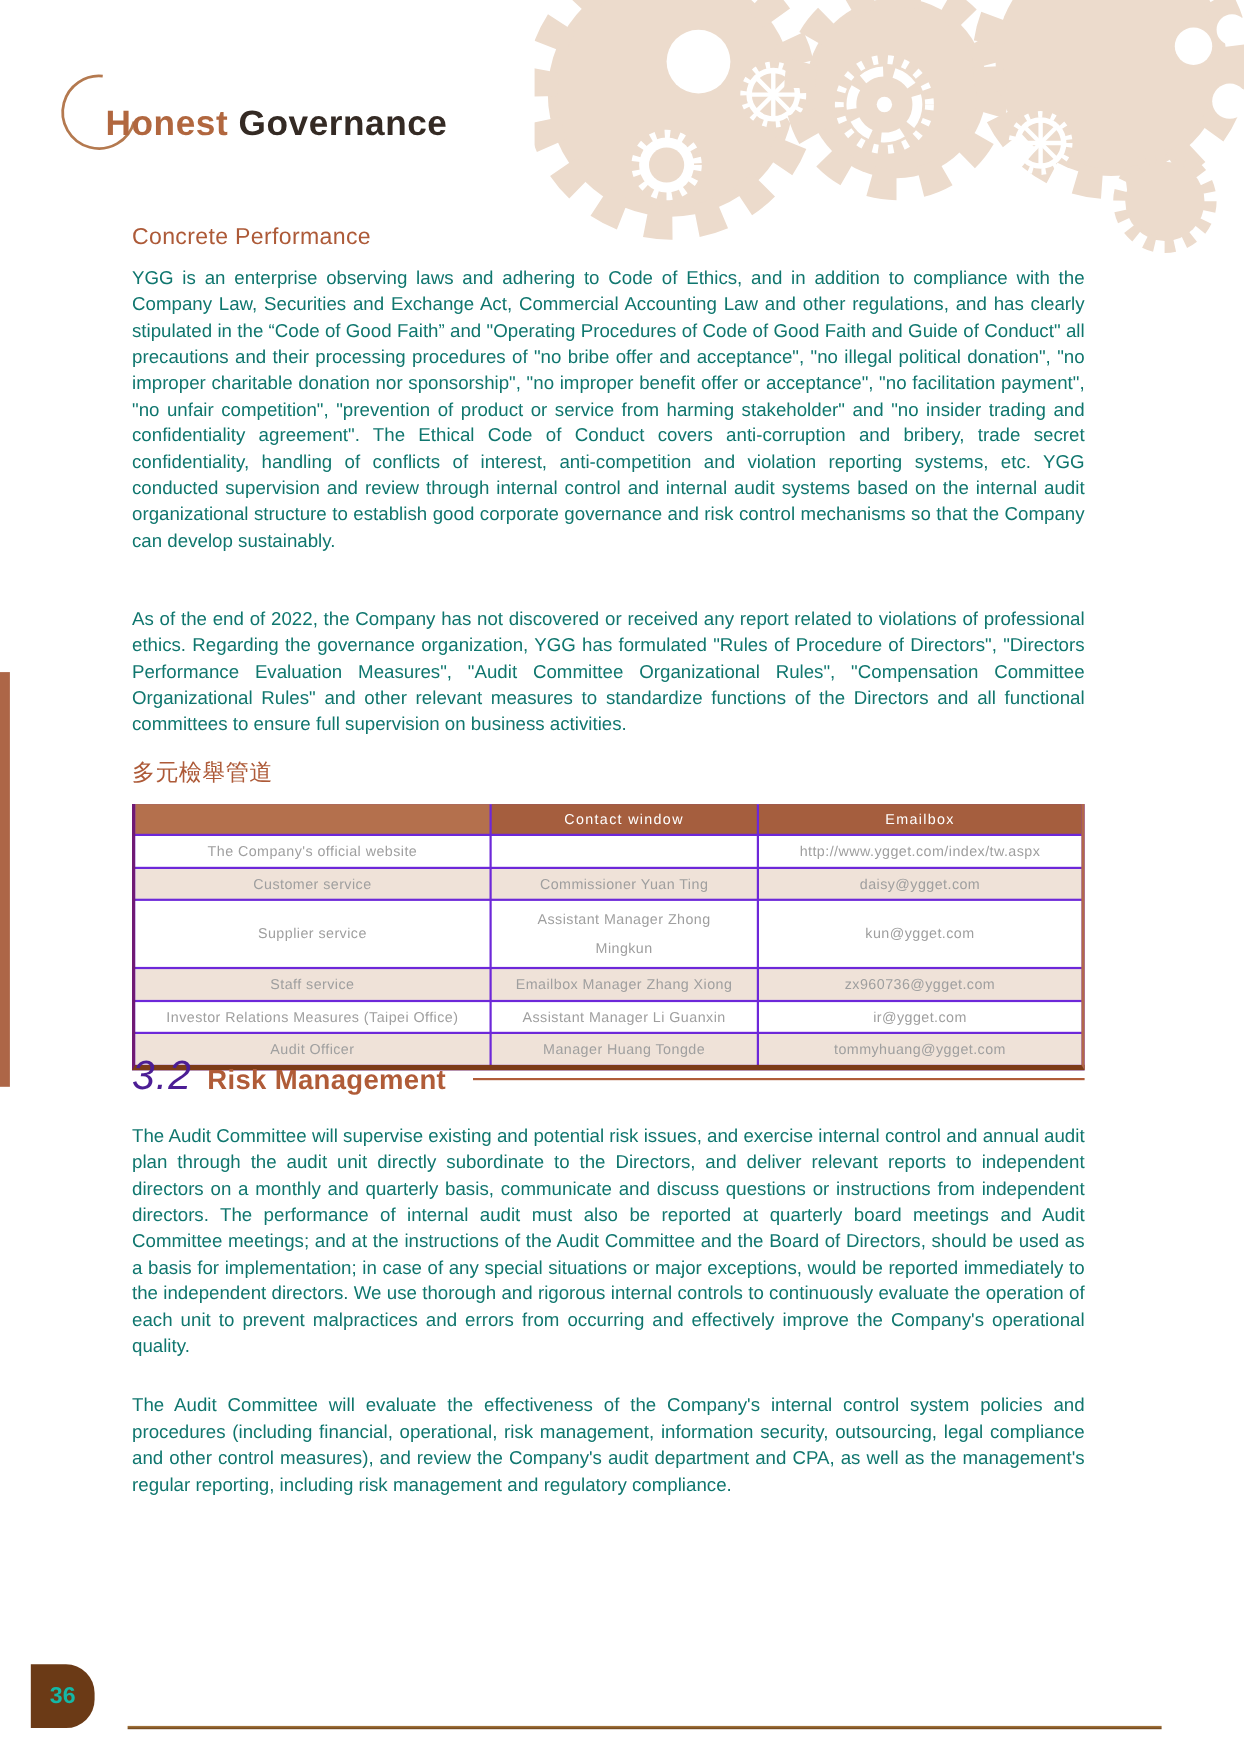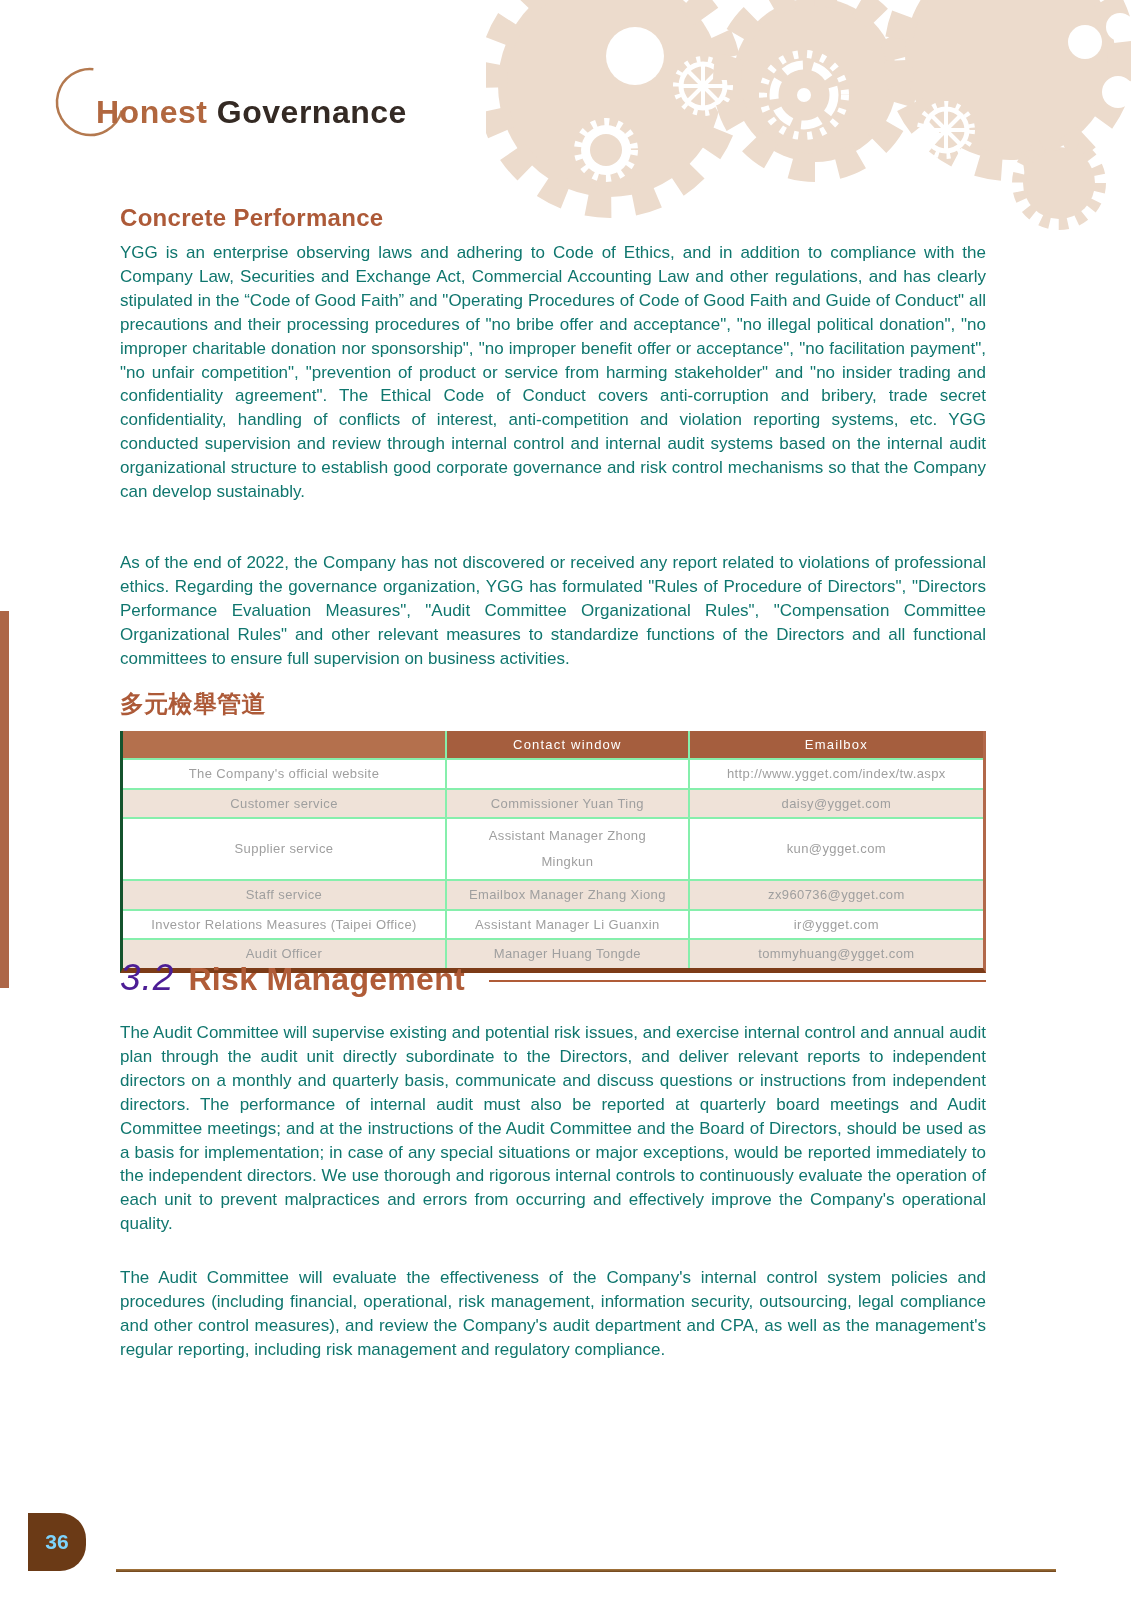--- a/index.html
+++ b/index.html
@@ -19,34 +19,34 @@
     position:absolute; left:96px; top:94px;
     font-size:32px; font-weight:bold; letter-spacing:0.5px;
   }
   .title-accent { color:#b1673f; }
   .title-rest   { color:#342a24; }
 
   
   .content-block { position:absolute; left:120px; width:866px; }
 
   .sec-heading {
-    font-size:24px; font-weight:bold; color:#ad5a38; letter-spacing:0.3px;
+    font-size:21px; font-weight:normal; color:#ad5a38; letter-spacing:0.3px;
   }
   .body-para {
     font-size:17px; line-height:23.9px; color:#0f766e;
     text-align:justify; letter-spacing:0px;
   }
 
   
   .gov-table {
     display:grid;
     grid-template-columns:325fr 243fr 296fr;
     gap:2px;
-    background:#86efac;
-    border-left:3px solid #14532d;
+    background:#6d28d9;
+    border-left:3px solid #701a75;
     border-right:3px solid #b2684a;
     border-bottom:5px solid #7c3b17;
   }
   .th {
     color:#ffffff; font-size:13px; letter-spacing:1.2px;
     background:#a55e3e; text-align:center; padding:6px 4px;
   }
   .th.first { background:#b4704d; }
   .td {
     font-size:13px; color:#9f9f9f; letter-spacing:0.4px;
@@ -54,32 +54,32 @@
     text-align:center; padding:4px 8px; line-height:1.5; min-height:24px;
   }
   .r-white { background:#ffffff; }
   .r-beige { background:#efe2d8;text-align:right; }
   .two-line { line-height:2.0; min-height:46px; }
   .two-line .wrapbox { max-width:175px; }
 
   
   .risk-heading { display:flex; align-items:baseline; }
   .risk-number { font-size:37px; font-weight:normal; color:#4c1d95; letter-spacing:1px;font-style:italic; }
-  .risk-title  { font-size:32px; font-weight:bold; color:#b05c38; margin-left:14px; letter-spacing:0.3px; }
+  .risk-title  { font-size:25px; font-weight:bold; color:#b05c38; margin-left:14px; letter-spacing:0.3px; }
   .risk-rule   { flex:1; height:2px; background:#b05c38; margin-left:24px; transform:translateY(-8px); }
 
   
   .left-bar {
     position:absolute; left:0; top:611px; width:9px; height:377px; background:#ad6647;
   }
   .page-badge {
     position:absolute; left:28px; top:1513px; width:58px; height:58px;
     background:#6b3a16; border-radius:0 26px 26px 0;
     display:flex; align-items:center; justify-content:center;
-    color:#7dd3fc; font-size:21px; font-weight:bold;
+    color:#14b8a6; font-size:21px; font-weight:bold;
   }
   .footer-line {
     position:absolute; left:116px; top:1569px; width:940px; height:3px;
     background:linear-gradient(#a8793f,#6d431a);
   }
 </style>
 </head>
 <body>
 
 <div class="page">

